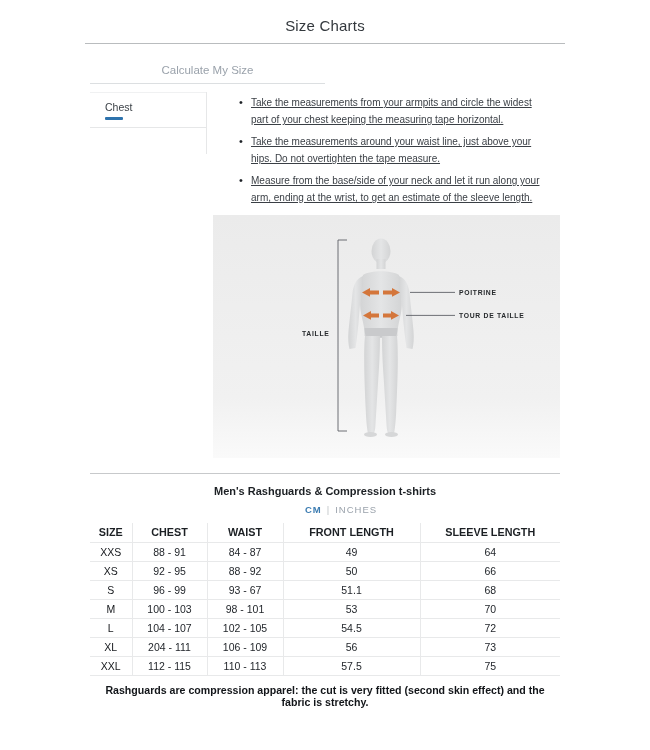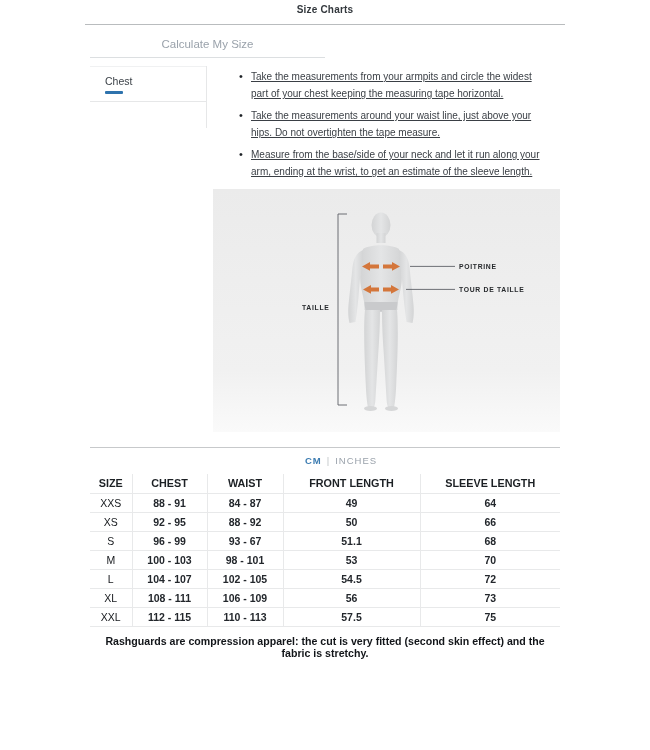--- a/index.html
+++ b/index.html
@@ -1,25 +1,25 @@
 <!DOCTYPE html>
 <html><head>
 <meta charset="utf-8">
 <style>
   * { margin:0; padding:0; box-sizing:border-box; }
   html,body { width:650px; background:#fff; font-family:"Liberation Sans","DejaVu Sans",sans-serif; color:#3c4248; }
   .page { width:650px; height:750px; background:#fff; overflow:hidden; }
 
-  .modal-title { text-align:center; font-size:10px; font-weight:700; color:#33383d; padding-top:4px; letter-spacing:0.2px; }
+  .modal-title { text-align:center; font-size:15px; font-weight:400; color:#33383d; padding-top:17px; letter-spacing:0.2px; }
   .top-divider { width:480px; margin:9px auto 0 auto; border-bottom:1px solid #b9bcbe; }
 
   .content { width:470px; margin:0 auto; }
 
   
-  .tabs { display:flex; margin-top:7px;flex-direction:column; }
+  .tabs { display:flex; margin-top:14px;flex-direction:column; }
   .tab { width:50%; text-align:center; font-size:11.5px; padding:6px 0 7px 0; cursor:pointer; }
   .tab.inactive { color:#9aa2ab; border-bottom:1px solid #dcdfe1; }
   .tab.active { color:#6b737c; border-bottom:2px solid #2e73ad; }
 
   
   .body-row { display:flex; margin-top:8px; }
   .sidebar { width:117px; border-right:1px solid #e6e7e8; height:62px; flex-shrink:0; }
   .sidebar-item { border-top:1px solid #f0f1f2; border-bottom:1px solid #e6e7e8; padding:8px 0 7px 15px; }
   .sidebar-item .label { font-size:10.5px; color:#3c4248; display:block; }
   .sidebar-item .active-bar { display:block; width:18px; height:3px; background:#2e73ad; margin-top:4px; border-radius:1px; }
@@ -34,21 +34,21 @@
   .section-divider { border-bottom:1px solid #c7c9cb; margin-top:15px; }
 
   .table-title { text-align:center; font-size:11px; font-weight:700; color:#1c2024; margin-top:11px; }
   .unit-toggle { text-align:center; margin-top:7px; font-size:9.5px; letter-spacing:1px; }
   .unit-toggle .cm { color:#3c7cb1; font-weight:700; cursor:pointer;margin-left:32px; }
   .unit-toggle .sep { color:#c2c5c8; margin:0 5px; }
   .unit-toggle .inches { color:#9aa2ab; cursor:pointer; }
 
   
   table.size-table { width:470px; border-collapse:collapse; margin-top:8px; }
-  .size-table th, .size-table td { border-left:1px solid #e8e9ea; border-bottom:1px solid #e8e9ea; text-align:center; height:19px; vertical-align:middle;font-weight:bold; }
+  .size-table th, .size-table td { border-left:1px solid #e8e9ea; border-bottom:1px solid #e8e9ea; text-align:center; height:19px; vertical-align:middle; }
   .size-table th:first-child, .size-table td:first-child { border-left:none; }
   .size-table tr:last-child td { border-bottom:1px solid #e8e9ea; }
   .size-table th { font-size:10.8px; font-weight:700; color:#1c2024; }
   .size-table td { font-size:10.5px; color:#23272c; }
   .size-table td.size-cell { font-weight:400; color:#15181c; }
   .col-size{width:42px;} .col-chest{width:75px;} .col-waist{width:76px;} .col-front{width:137px;} .col-sleeve{width:140px;}
 
   .table-note { text-align:center; font-size:10.6px; font-weight:700; color:#121519; margin-top:8px; }
 
   .fig-label { font-size:6.8px; font-weight:700; fill:#26292c; letter-spacing:0.7px; font-family:"Liberation Sans","DejaVu Sans",sans-serif; }
@@ -129,20 +129,21 @@
 
         <line x1="197" y1="77.4" x2="242" y2="77.4" stroke="#5d6166" stroke-width="0.9"></line>
         <text class="fig-label" x="246" y="80">POITRINE</text>
         <line x1="193" y1="100.4" x2="242" y2="100.4" stroke="#5d6166" stroke-width="0.9"></line>
         <text class="fig-label" x="246" y="103">TOUR DE TAILLE</text>
       </svg>
     </div>
 
     <div class="section-divider"></div>
 
+    <div class="table-title">Men's Rashguards &amp; Compression t-shirts</div>
 
     <div class="unit-toggle">
       <span class="cm">CM</span><span class="sep">|</span><span class="inches">INCHES</span>
     </div>
 
     <table class="size-table">
       <thead>
         <tr>
           <th class="col-size">SIZE</th>
           <th class="col-chest">CHEST</th>
@@ -182,21 +183,21 @@
         </tr>
         <tr>
           <td class="size-cell">L</td>
           <td>104 - 107</td>
           <td>102 - 105</td>
           <td>54.5</td>
           <td>72</td>
         </tr>
         <tr>
           <td class="size-cell">XL</td>
-          <td>108 - 111</td>
+          <td>204 - 111</td>
           <td>106 - 109</td>
           <td>56</td>
           <td>73</td>
         </tr>
         <tr>
           <td class="size-cell">XXL</td>
           <td>112 - 115</td>
           <td>110 - 113</td>
           <td>57.5</td>
           <td>75</td>

